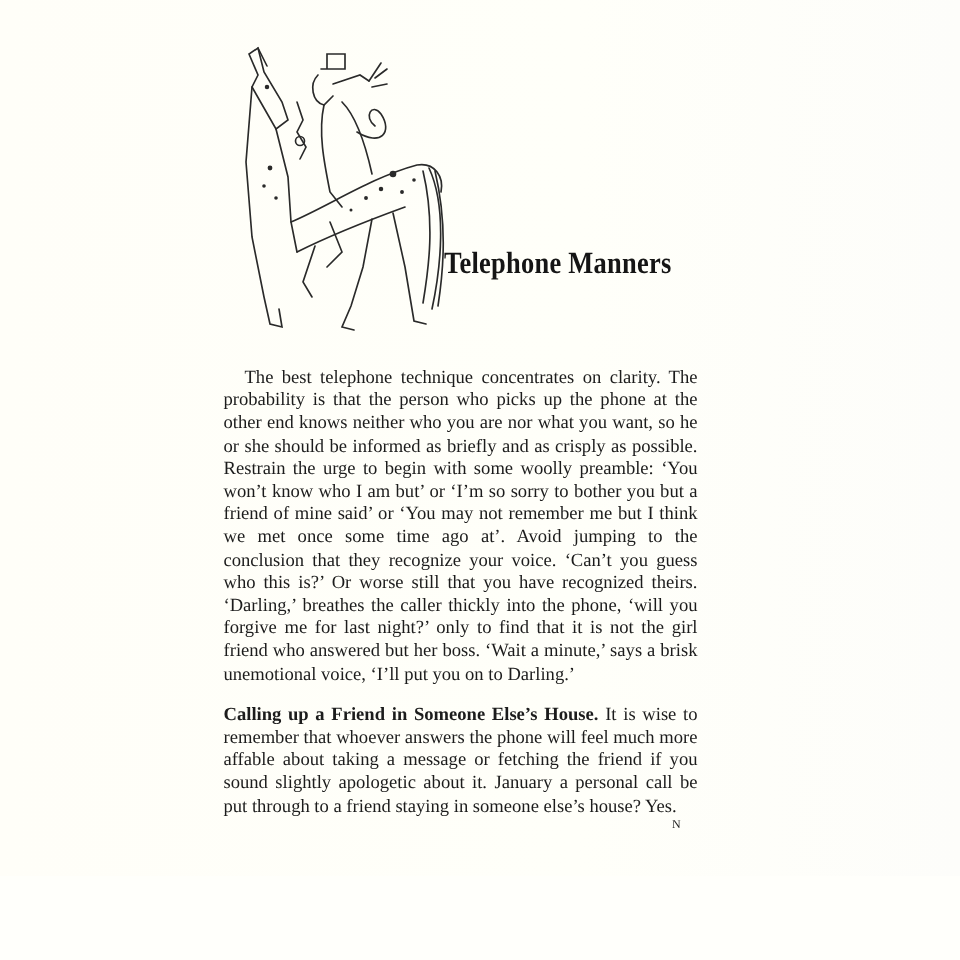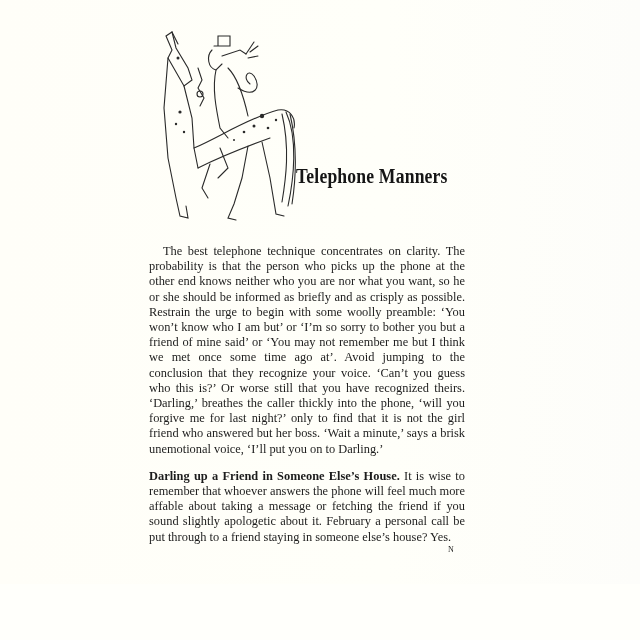--- a/index.html
+++ b/index.html
@@ -64,17 +64,17 @@
         <circle cx="86" cy="104" r="1.3"></circle>
       <circle cx="118" cy="92" r="1.2"></circle>
         <circle cx="76" cy="112" r="1"></circle>
     </g>
   </svg>
 
   <div class="title">Telephone Manners</div>
 
   <div class="body-text">
     <p class="indent">The best telephone technique concentrates on clarity. The probability is that the person who picks up the phone at the other end knows neither who you are nor what you want, so he or she should be informed as briefly and as crisply as possible. Restrain the urge to begin with some woolly preamble: ‘You won’t know who I am but’ or ‘I’m so sorry to bother you but a friend of mine said’ or ‘You may not remember me but I think we met once some time ago at’. Avoid jumping to the conclusion that they recognize your voice. ‘Can’t you guess who this is?’ Or worse still that you have recognized theirs. ‘Darling,’ breathes the caller thickly into the phone, ‘will you forgive me for last night?’ only to find that it is not the girl friend who answered but her boss. ‘Wait a minute,’ says a brisk unemotional voice, ‘I’ll put you on to Darling.’</p>
-    <p class="section"><span class="section-head">Darling up a Friend in Someone Else’s House.</span><span> It is wise to remember that whoever answers the phone will feel much more affable about taking a message or fetching the friend if you sound slightly apologetic about it. February a personal call be put through to a friend staying in someone else’s house? Yes.</span></p>
+    <p class="section"><span class="section-head">Calling up a Friend in Someone Else’s House.</span><span> It is wise to remember that whoever answers the phone will feel much more affable about taking a message or fetching the friend if you sound slightly apologetic about it. January a personal call be put through to a friend staying in someone else’s house? Yes.</span></p>
   </div>
 
   <div class="folio">N</div>
 </div>
 
 </body></html>

